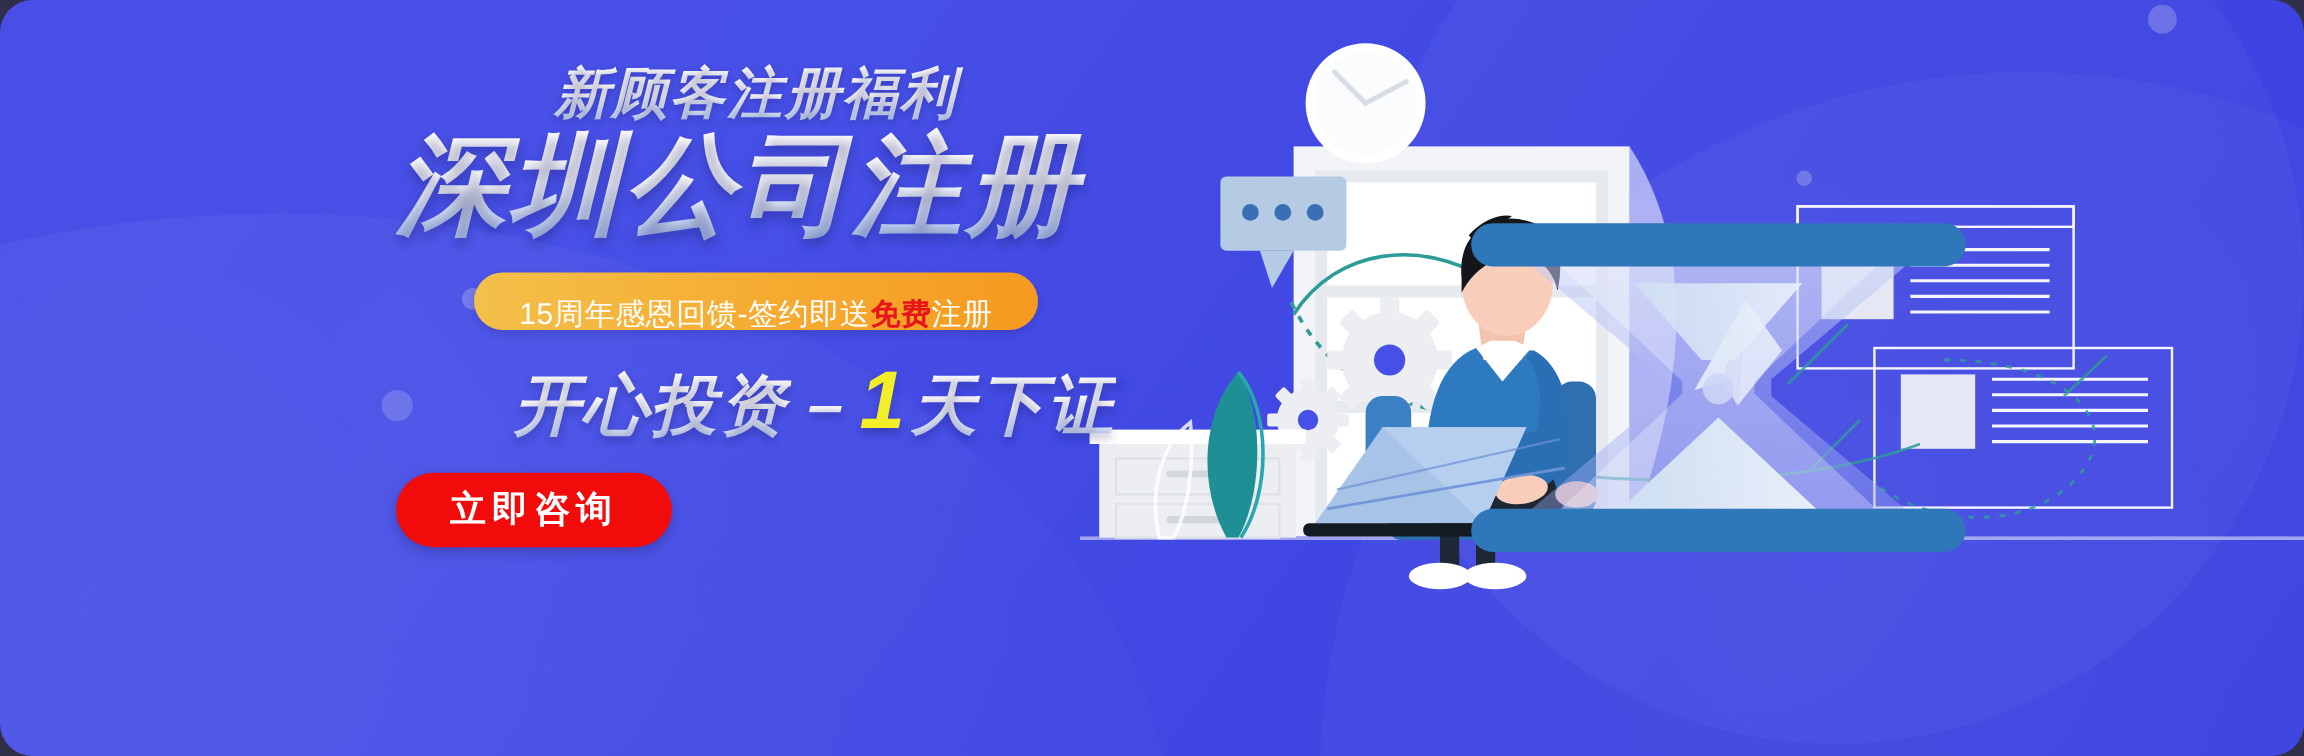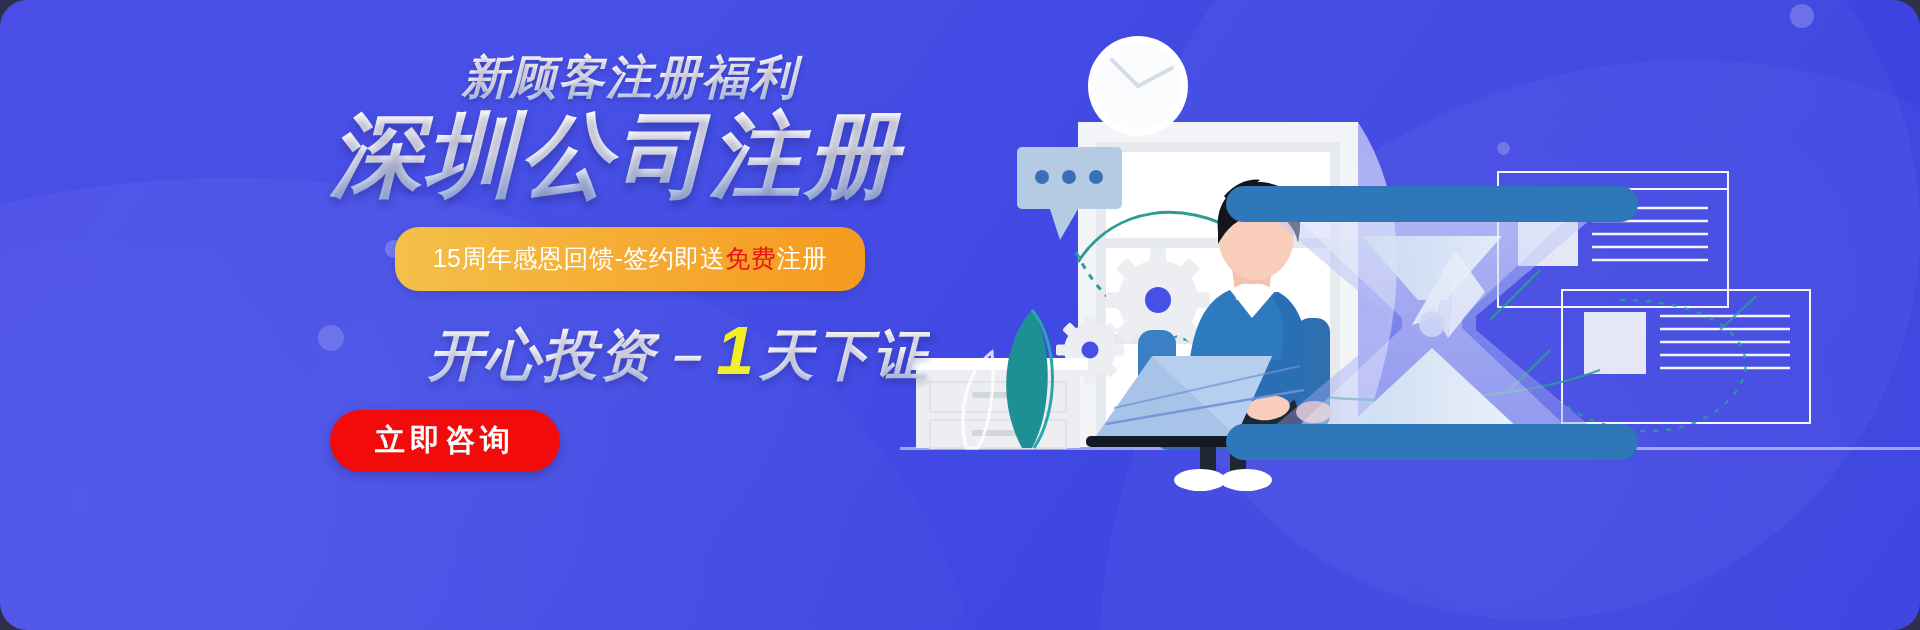--- a/index.html
+++ b/index.html
@@ -41,27 +41,27 @@
     margin:0 0 2px 0;line-height:1.12;
   }
   .line-main{
     font-size:92px;font-weight:bold;font-style:italic;letter-spacing:3px;text-align:left;
     background:linear-gradient(180deg,#ffffff 0%,#fbfdff 48%,#b9cdf2 88%,#a9c0ee 100%);
     -webkit-background-clip:text;background-clip:text;color:transparent;
     text-shadow:0 5px 9px rgba(15,15,80,.3);
     margin:0;line-height:1.08;
   }
   .pill{
-    margin:22px auto 0 auto;height:64px;width:470px;border-radius:24px;
+    margin:22px auto 0 auto;height:48px;width:470px;border-radius:24px;
     background:linear-gradient(90deg,#f3c04a 0%,#f6ae34 45%,#f59a1f 100%);
-    display:flex;align-items:center;justify-content:center;
+    display:flex;align-items:flex-end;justify-content:center;
     box-shadow:0 3px 8px rgba(30,20,80,.18);
   }
   .pill span{font-size:25px;color:#ffffff;letter-spacing:.5px;line-height:1;white-space:nowrap;}
-  .pill .hl{color:#e8141b;font-weight:normal;}
+  .pill .hl{color:#e8141b;font-weight:bold;}
   .line-third{
     margin:22px 0 0 0;text-align:right;
     font-size:55px;font-weight:bold;font-style:italic;letter-spacing:2px;line-height:1.1;
   }
   .line-third .seg{
     background:linear-gradient(180deg,#ffffff 0%,#ffffff 52%,#c0d3f4 100%);
     -webkit-background-clip:text;background-clip:text;color:transparent;
     text-shadow:0 4px 7px rgba(15,15,80,.28);
   }
   .line-third .num{

